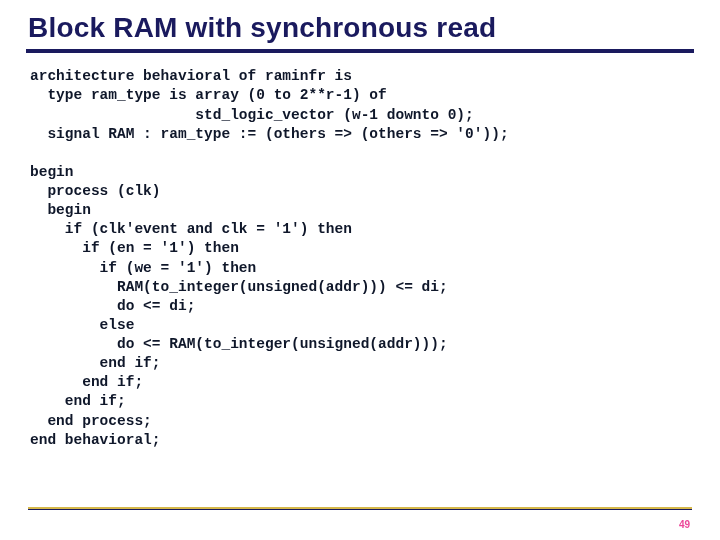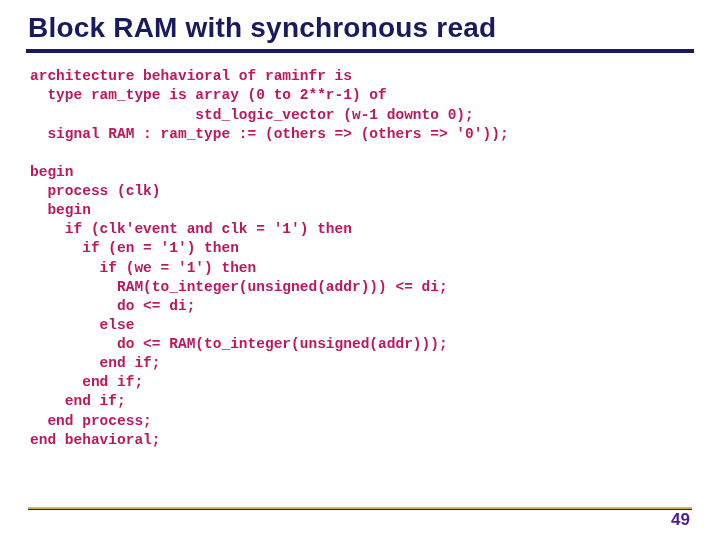--- a/index.html
+++ b/index.html
@@ -28,40 +28,40 @@
   .title-underline {
     border-bottom: 4px solid #1a1a5e;
     margin-bottom: 14px;
     margin-left: -2px;
     margin-right: -2px;
   }
   .code-block {
     font-family: "Courier New", Courier, monospace;
     font-size: 14.5px;
     font-weight: bold;
-    color: #be185d;
+    color: #0f172a;
     line-height: 1.32;
     white-space: pre;
     padding-left: 2px;
   }
   .footer-line {
     position: absolute;
     left: 28px;
     right: 28px;
     bottom: 30px;
     height: 3px;
     background: linear-gradient(to bottom, #d6b84a 0 2px, #1a1a5e 2px 3px);
   }
   .page-num {
     position: absolute;
     right: 30px;
     bottom: 10px;
-    font-size: 17px;
+    font-size: 10px;
     font-weight: bold;
-    color: #4c1d95;
+    color: #ec4899;
   }
 </style>
 </head>
 <body>
 
 <div class="slide">
   <div class="title">
     <span>Block RAM with synchronous read</span><br>
   </div>
   <div class="title-underline"></div>

